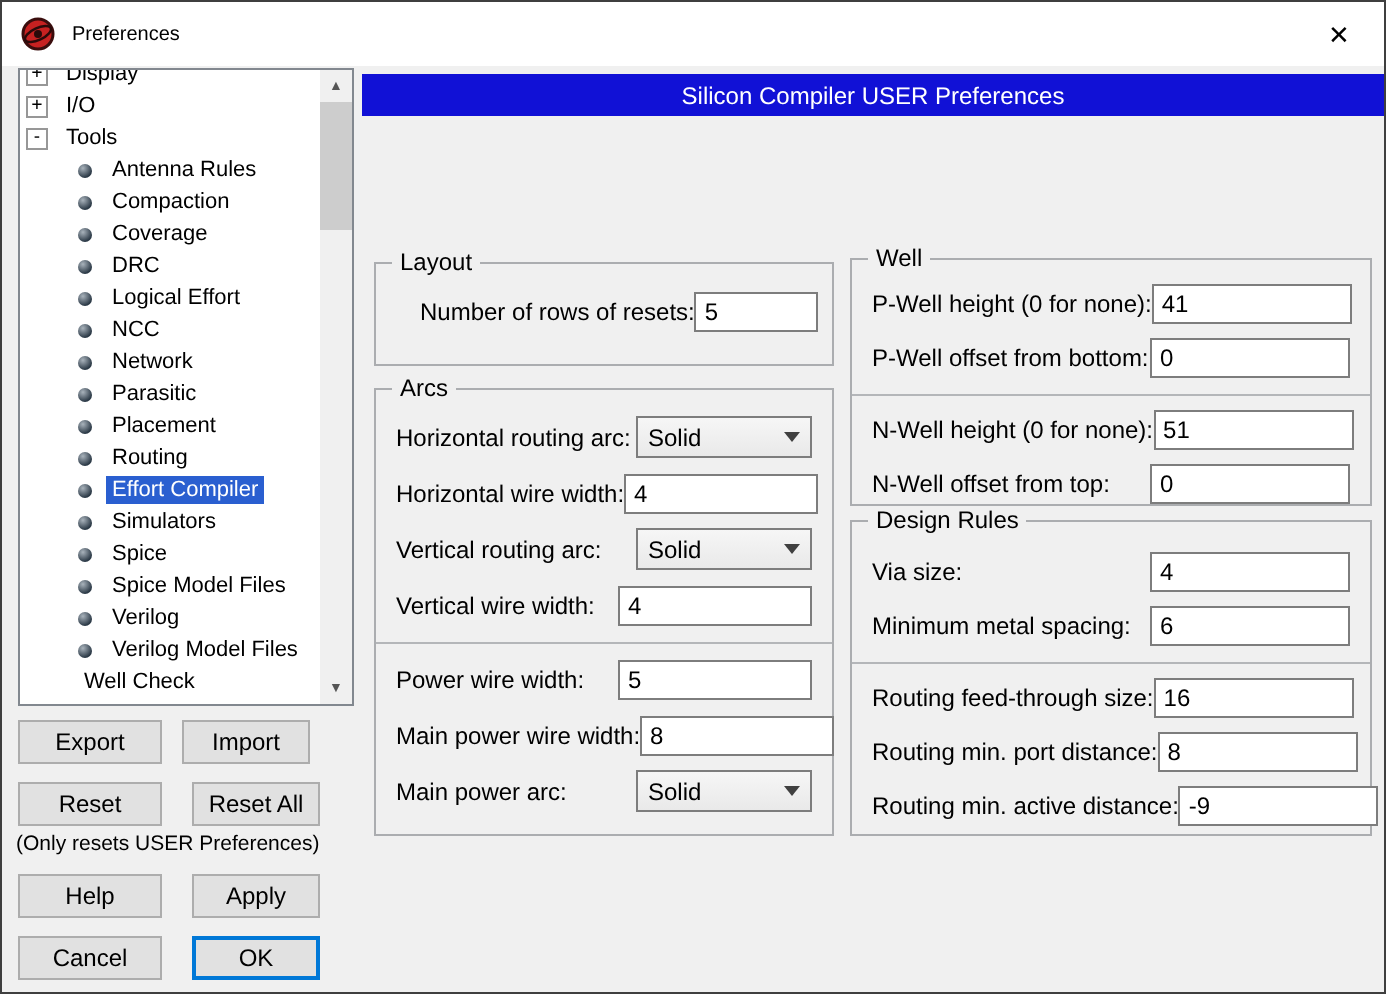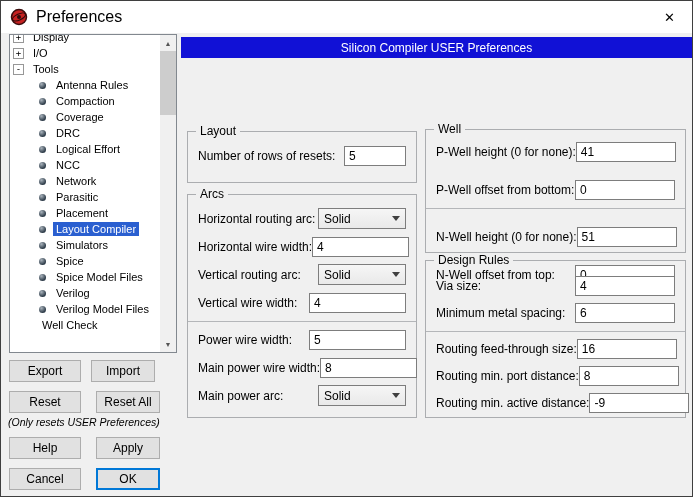--- a/index.html
+++ b/index.html
@@ -2,21 +2,21 @@
 <html style="--banner: #1111d6; --selection: #2a5fd0; --focus: #0078d7;"><head>
 <meta charset="utf-8">
 <style>
   html,body{margin:0;padding:0;background:#fff;}
   .window{position:relative;width:693px;height:497px;border:1px solid #3f3f3f;background:#f0f0f0;
     box-sizing:border-box;overflow:hidden;font-family:"Liberation Sans",sans-serif;color:#000;}
 
   
   .titlebar{position:absolute;left:0;top:0;right:0;height:32px;background:#ffffff;display:flex;align-items:center;}
   .app-icon{margin-left:9px;width:18px;height:18px;flex:none;}
-  .title{margin-left:8px;font-size:16px;}
+  .title{margin-left:8px;font-size:10px;}
   .close-btn{margin-left:auto;width:45px;height:32px;display:flex;align-items:center;justify-content:center;font-size:13px;}
 
   
   .treebox{position:absolute;left:8px;top:33px;width:168px;height:319px;background:#fff;border:1px solid #82888f;box-sizing:border-box;overflow:hidden;}
   .tree-scroll{position:absolute;left:0;top:0;bottom:0;right:16px;overflow:hidden;}
   .tree-inner{margin-top:-6px;}
   .tree-row{height:16px;display:flex;align-items:center;font-size:11px;white-space:nowrap;}
   .branch{padding-left:3px;}
   .expander{width:11px;height:11px;border:1px solid #979797;background:#fff;display:flex;align-items:center;justify-content:center;
     font-size:9px;line-height:1;margin-right:6px;box-sizing:border-box;font-family:"DejaVu Sans Mono",monospace;flex:none;}
@@ -29,41 +29,41 @@
   .sb-btn{height:16px;display:flex;align-items:center;justify-content:center;font-size:7px;color:#555;}
   .sb-down{position:absolute;bottom:0;left:0;right:0;}
   .sb-thumb{position:absolute;left:0;right:0;top:16px;height:64px;background:#cdcdcd;}
 
   
   .btn{position:absolute;background:#e1e1e1;border:1px solid #adadad;font-size:12px;display:flex;align-items:center;justify-content:center;height:22px;box-sizing:border-box;}
   #btn-export{left:8px;top:359px;width:72px;}
   #btn-import{left:90px;top:359px;width:64px;}
   #btn-reset{left:8px;top:390px;width:72px;}
   #btn-resetall{left:95px;top:390px;width:64px;}
-  .note{position:absolute;left:7px;top:415px;font-size:10.5px;white-space:nowrap;font-style:italic;}
+  .note{position:absolute;left:7px;top:415px;font-size:10.5px;white-space:nowrap;}
   #btn-help{left:8px;top:436px;width:72px;}
   #btn-apply{left:95px;top:436px;width:64px;}
   #btn-cancel{left:8px;top:467px;width:72px;}
   #btn-ok{left:95px;top:467px;width:64px;border-color:var(--focus);box-shadow:inset 0 0 0 1px var(--focus);}
 
   
   .main{position:absolute;left:178px;top:33px;width:514px;height:344px;background:#f0f0f0;}
   .banner{position:absolute;left:2px;top:3px;right:1px;height:21px;background:var(--banner);color:#fff;font-size:12px;
     display:flex;align-items:center;justify-content:center;}
 
   .group{position:absolute;border:1px solid #abadb0;box-sizing:border-box;}
   .gtitle{position:absolute;top:-8px;left:8px;background:#f0f0f0;padding:0 4px;font-size:12px;line-height:15px;}
-  #g-layout{left:8px;top:97px;width:230px;height:52px;}
+  #g-layout{left:8px;top:97px;width:230px;height:52px;padding-left:12px;}
   #g-arcs{left:8px;top:160px;width:230px;height:224px;}
   #g-well{left:246px;top:95px;width:261px;height:124px;}
   #g-rules{left:246px;top:226px;width:261px;height:158px;}
 
   .frow{display:flex;align-items:center;justify-content:space-between;margin:7px 10px 0;height:21px;font-size:12px;}
   .frow.first{margin-top:13px;}
-  #g-well .frow{margin-top:17px;} #g-well .frow.first{margin-top:11px;}
+  #g-well .frow{margin-top:6px;} #g-well .frow.first{margin-top:11px;}
   #g-rules .frow{margin-top:6px;} #g-rules .frow.first{margin-top:14px;}
   .flabel{white-space:nowrap;}
   .tin{width:97px;height:20px;border:1px solid #7d7d7d;background:#fff;font-size:12px;padding:1px 4px;box-sizing:border-box;font-family:inherit;}
   .tin.narrow{width:62px;}
   .tin.wide{width:100px;}
   .combo{width:88px;height:21px;border:1px solid #7d7d7d;background:linear-gradient(#f6f6f6,#e9e9e9);
     display:flex;align-items:center;justify-content:space-between;padding:0 5px;box-sizing:border-box;font-size:12px;}
   .chev{width:0;height:0;border-left:4px solid transparent;border-right:4px solid transparent;border-top:5px solid #404040;}
   .gsep{border-top:1px solid #b4b6b9;margin-top:8px;}
 </style>
@@ -126,23 +126,27 @@
           <span class="tree-label">Network</span>
         </div>
         <div class="tree-row leaf">
           <span class="bullet"></span>
           <span class="tree-label">Parasitic</span>
         </div>
         <div class="tree-row leaf">
           <span class="bullet"></span>
           <span class="tree-label">Placement</span>
         </div>
+        <div class="tree-row leaf">
+          <span class="bullet"></span>
+          <span class="tree-label">Routing</span>
+        </div>
         <div class="tree-row leaf selected">
           <span class="bullet"></span>
-          <span class="tree-label">Layout Compiler</span>
+          <span class="tree-label">Effort Compiler</span>
         </div>
         <div class="tree-row leaf">
           <span class="bullet"></span>
           <span class="tree-label">Simulators</span>
         </div>
         <div class="tree-row leaf">
           <span class="bullet"></span>
           <span class="tree-label">Spice</span>
         </div>
         <div class="tree-row leaf">

